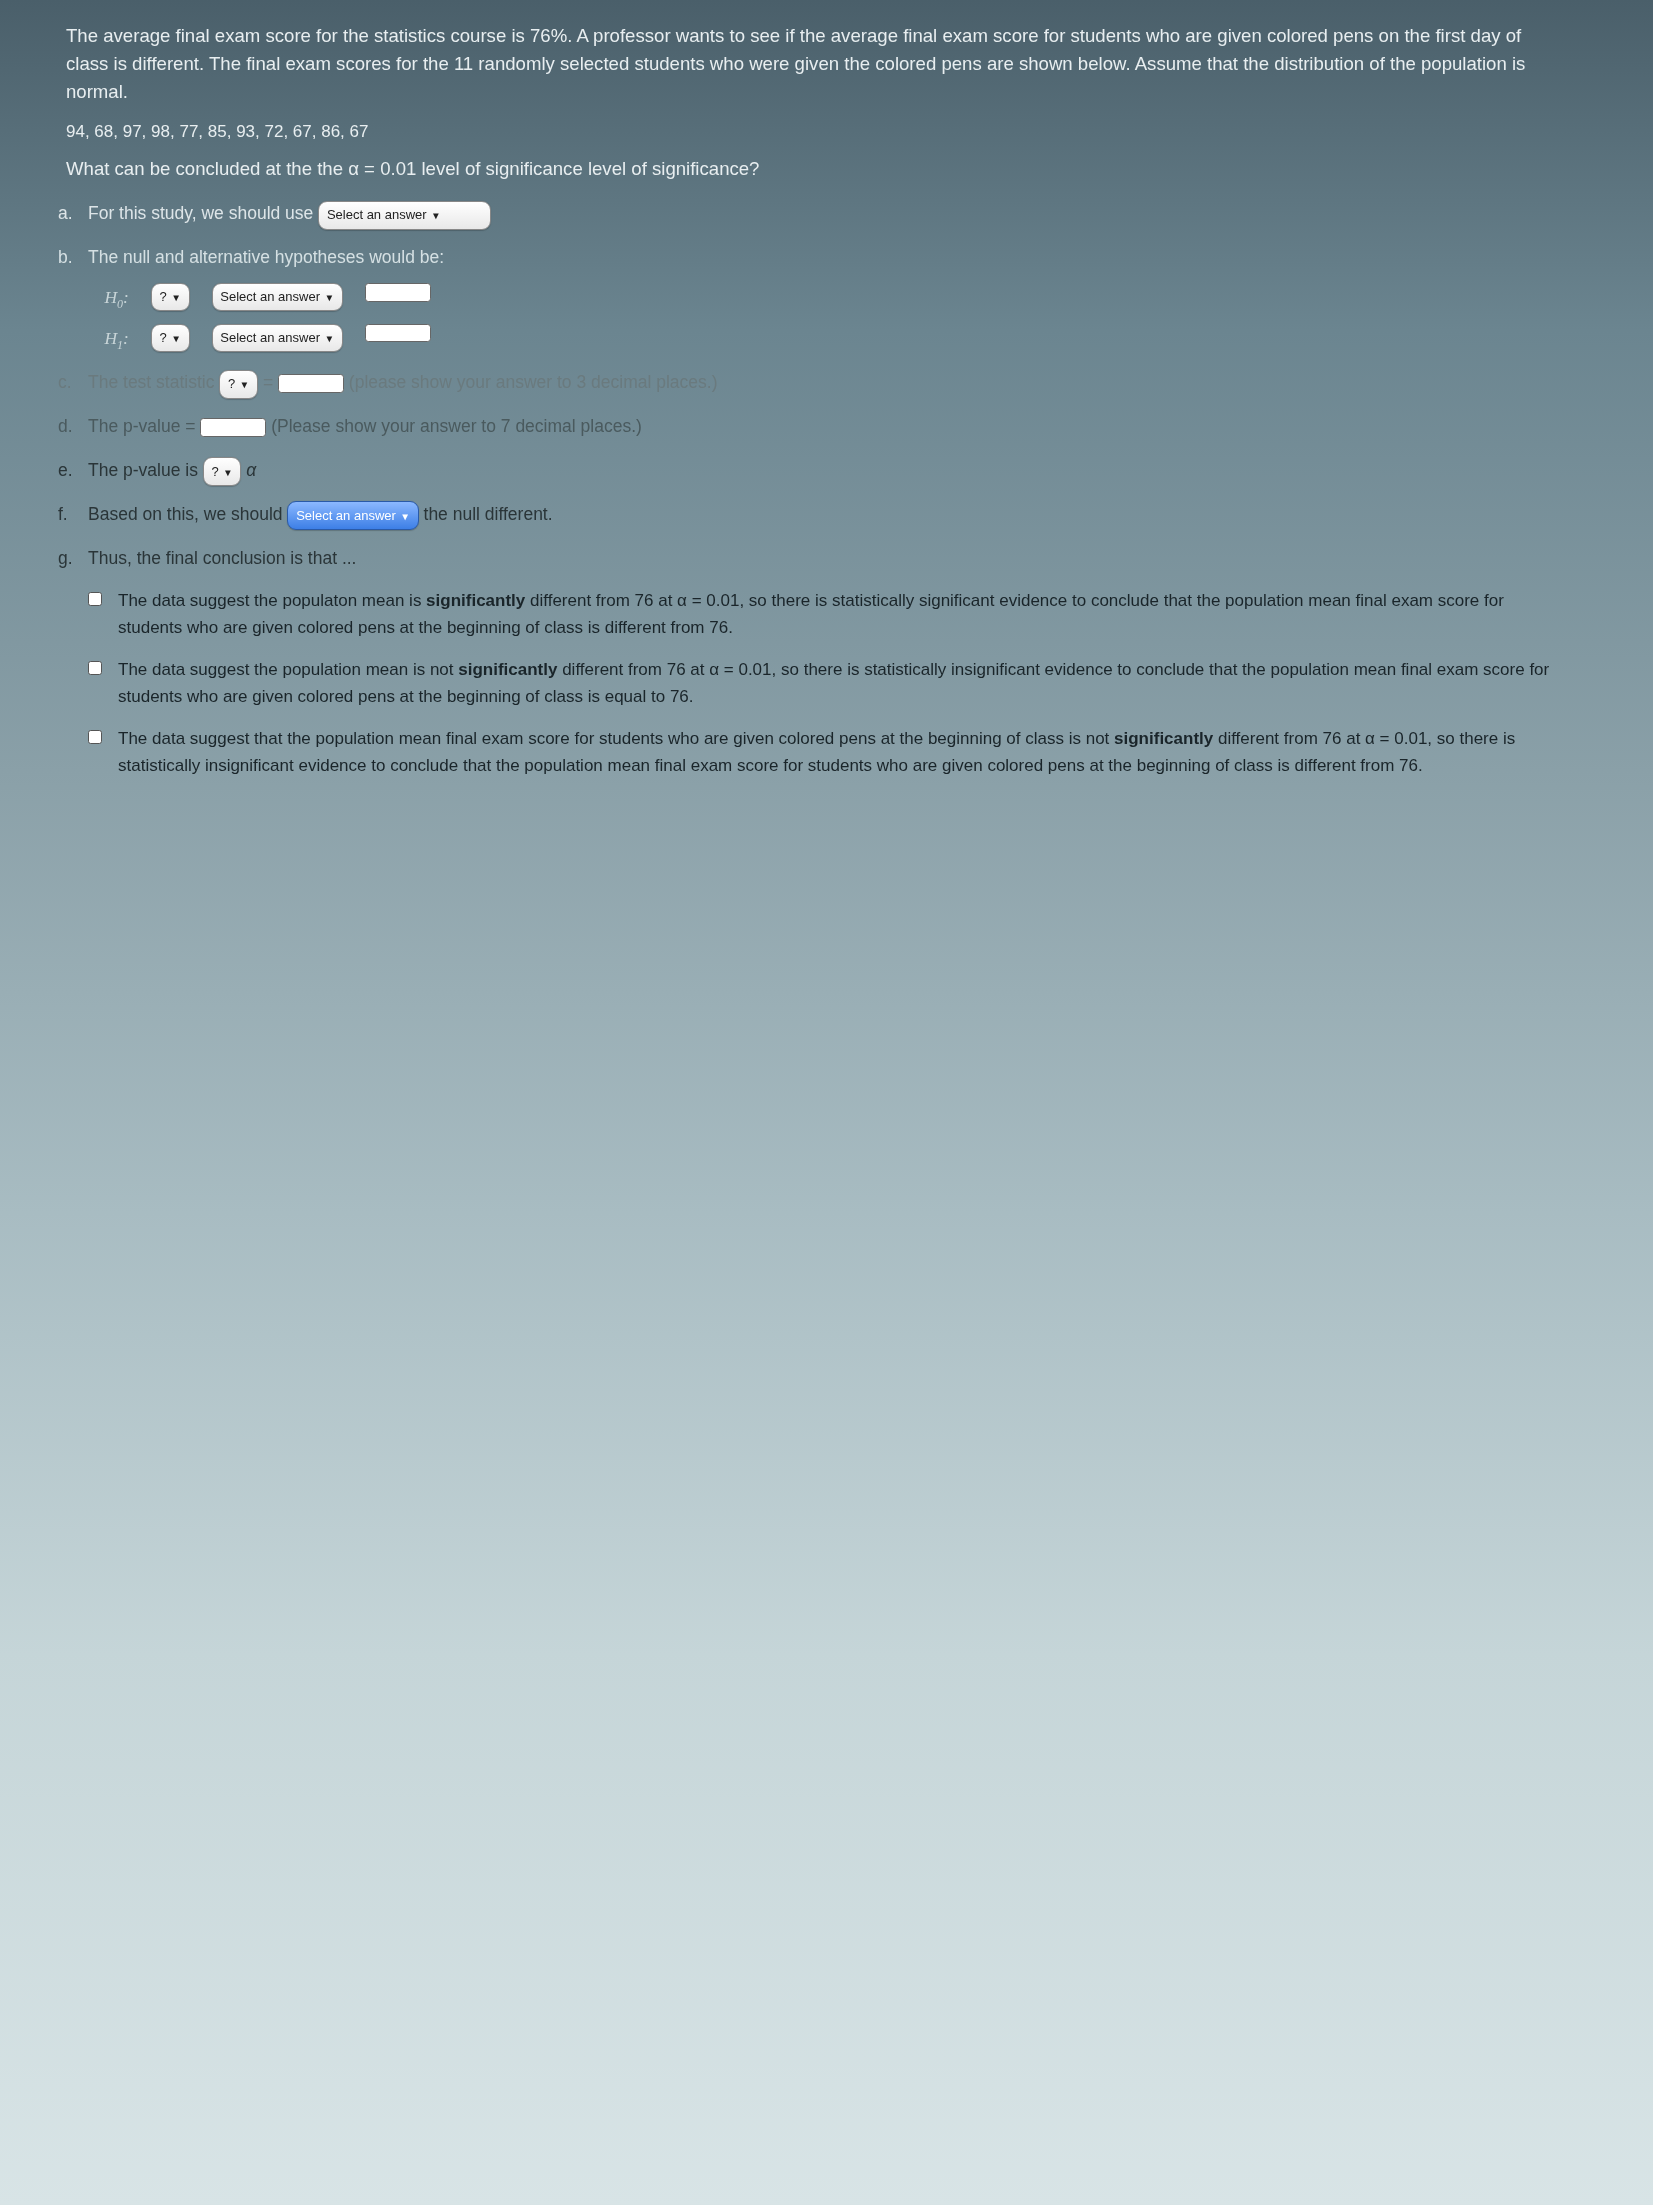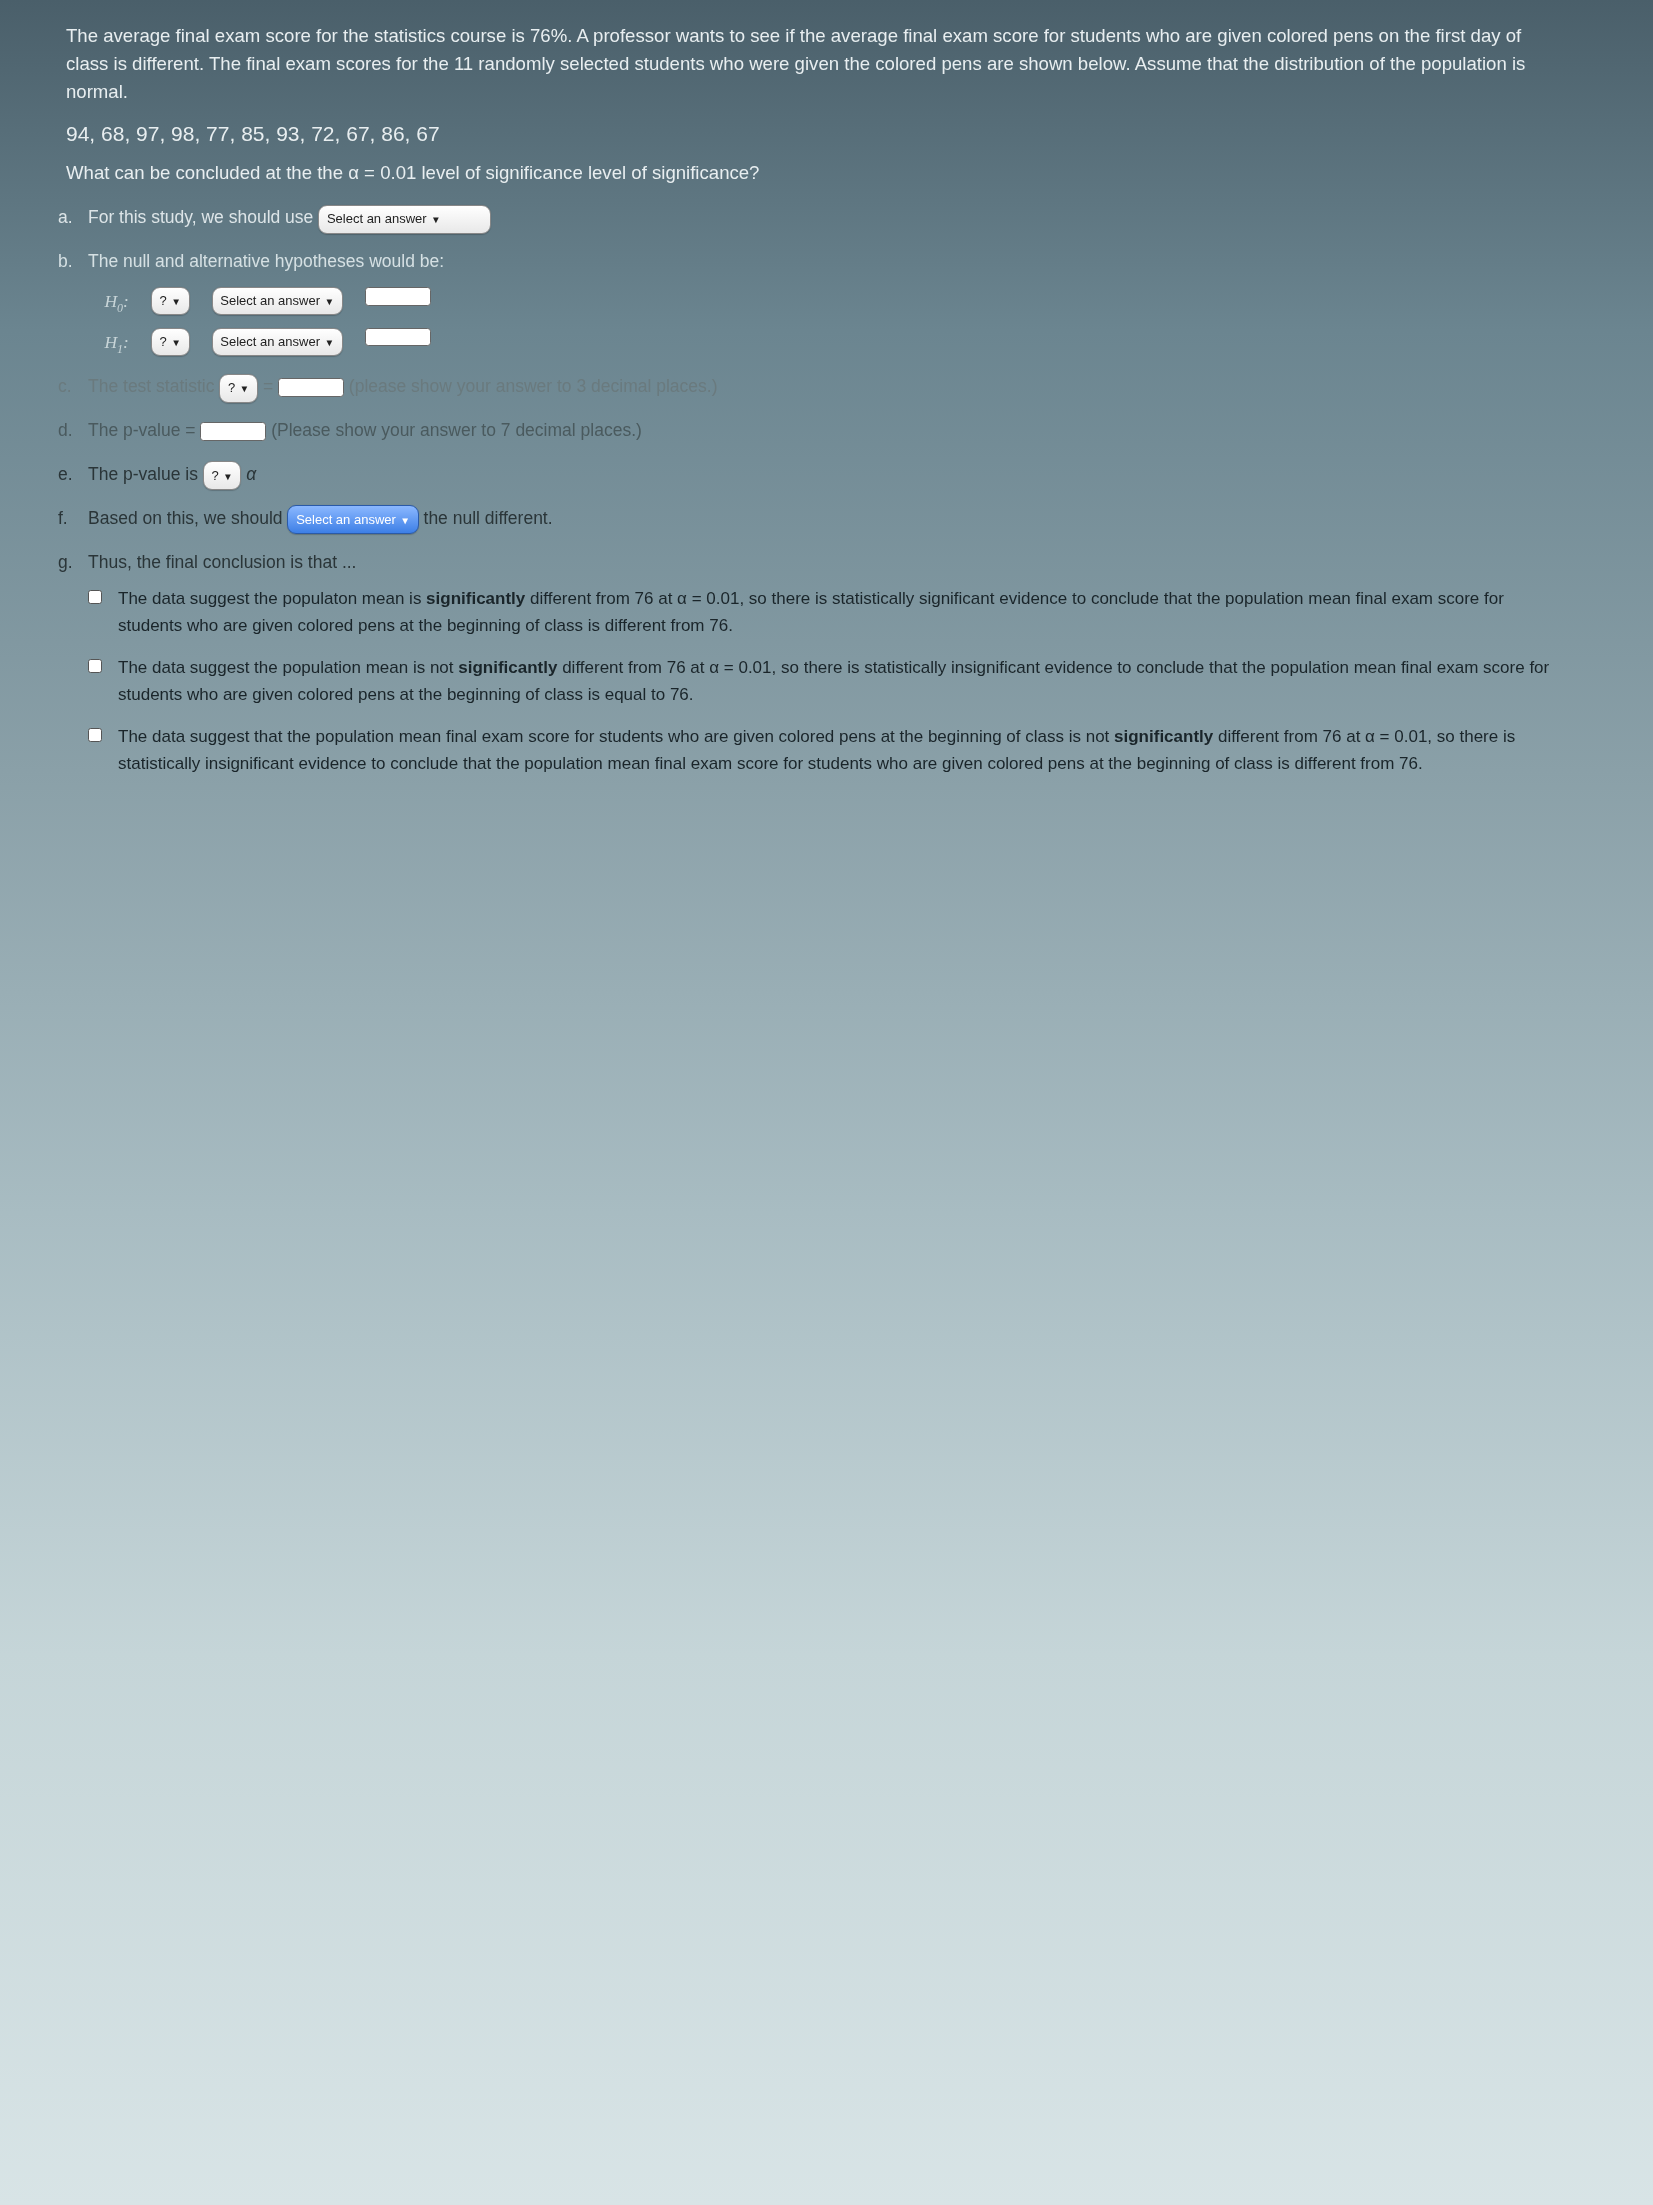--- a/index.html
+++ b/index.html
@@ -17,21 +17,21 @@
     padding: 22px 44px 22px 66px;
     width: 1611px;
   }
   .intro {
     font-size: 18.6px;
     line-height: 1.5;
     color: #e8eef0;
     margin-bottom: 16.4px;
   }
   .data-line {
-    font-size: 21px;
+    font-size: 17px;
     color: #e8eef0;
     margin: 13.7px 0 16.4px 0;
   }
   .question-line {
     font-size: 18.6px;
     color: #e8eef0;
     margin: 4px 0 19px 0;
   }
   ol {
     list-style: none;
@@ -88,21 +88,21 @@
     min-width: 66px;
     height: 18.6px;
     vertical-align: middle;
   }
   .li-c, .li-d, .li-e, .li-f, .li-g { color: #2a3538; }
   .li-c { color: #6a7a7e; }
   .li-d { color: #4a5a5e; }
   .inner-list {
     list-style: none;
     padding-left: 30px;
-    margin-top: 9px;
+    margin-top: 15px;
   }
   .inner-list li {
     position: relative;
     margin-bottom: 16.4px;
     font-size: 17px;
     line-height: 1.55;
     color: #1a252a;
   }
   .cb {
     position: absolute;

